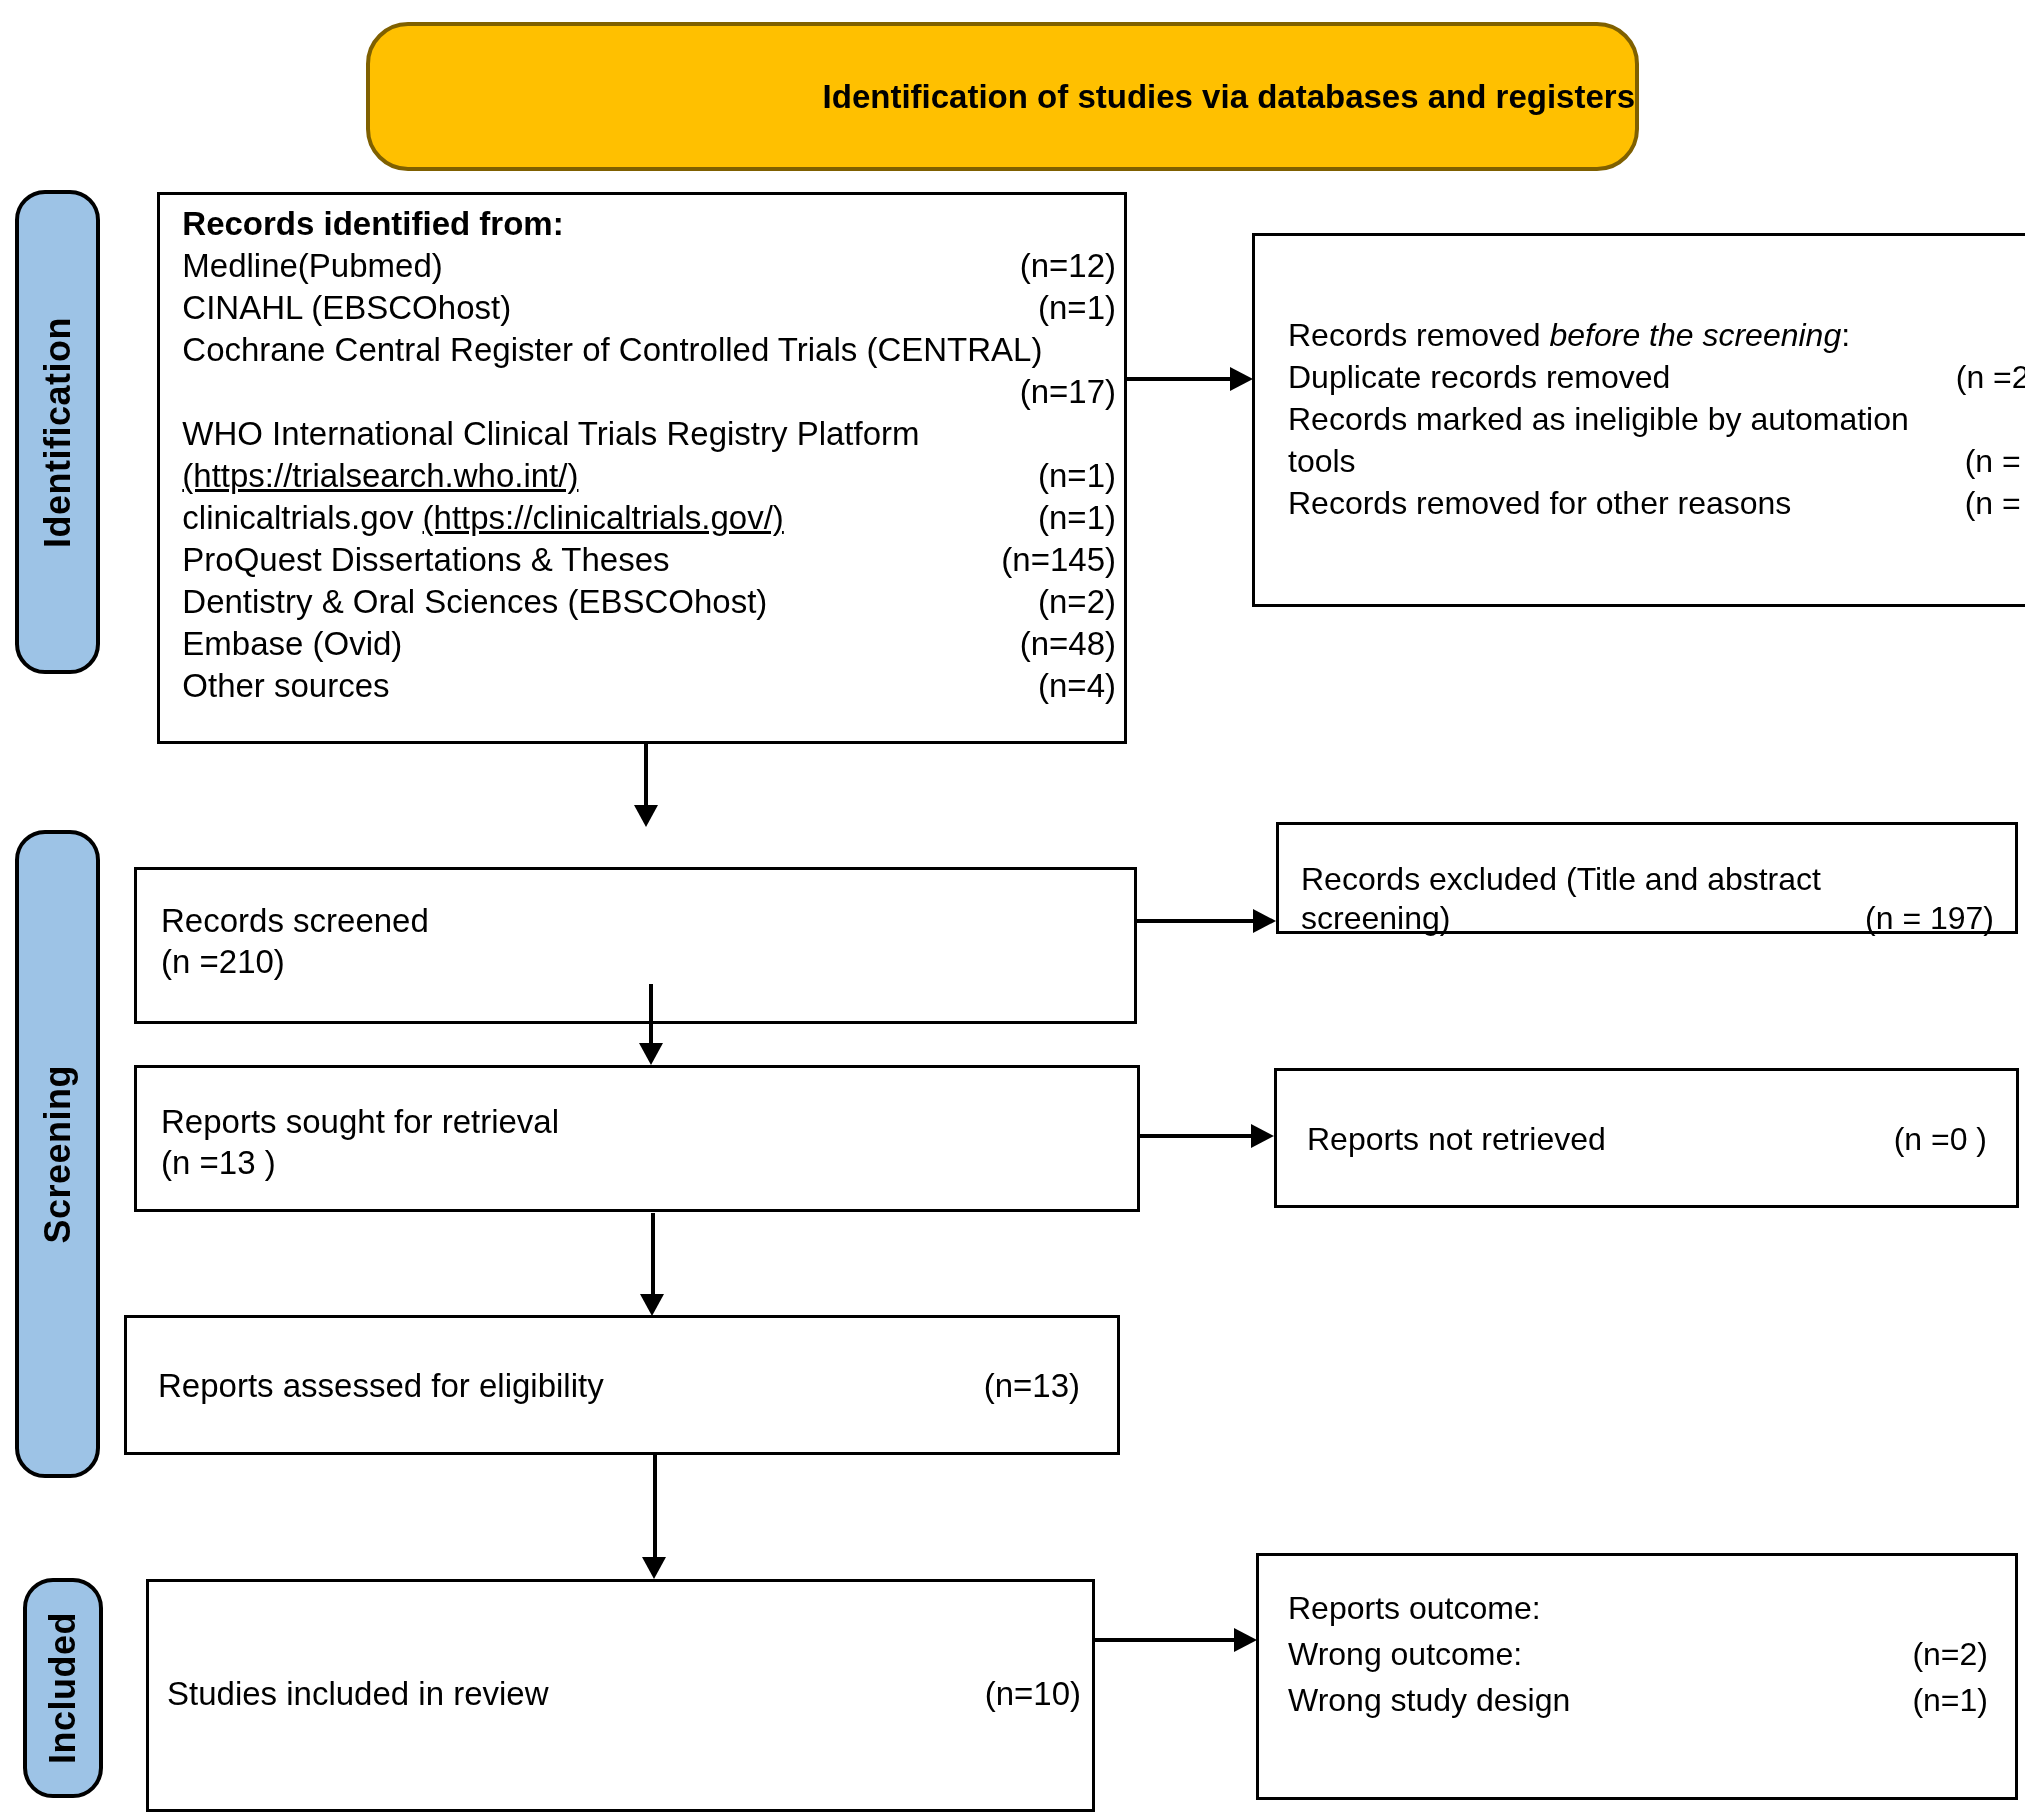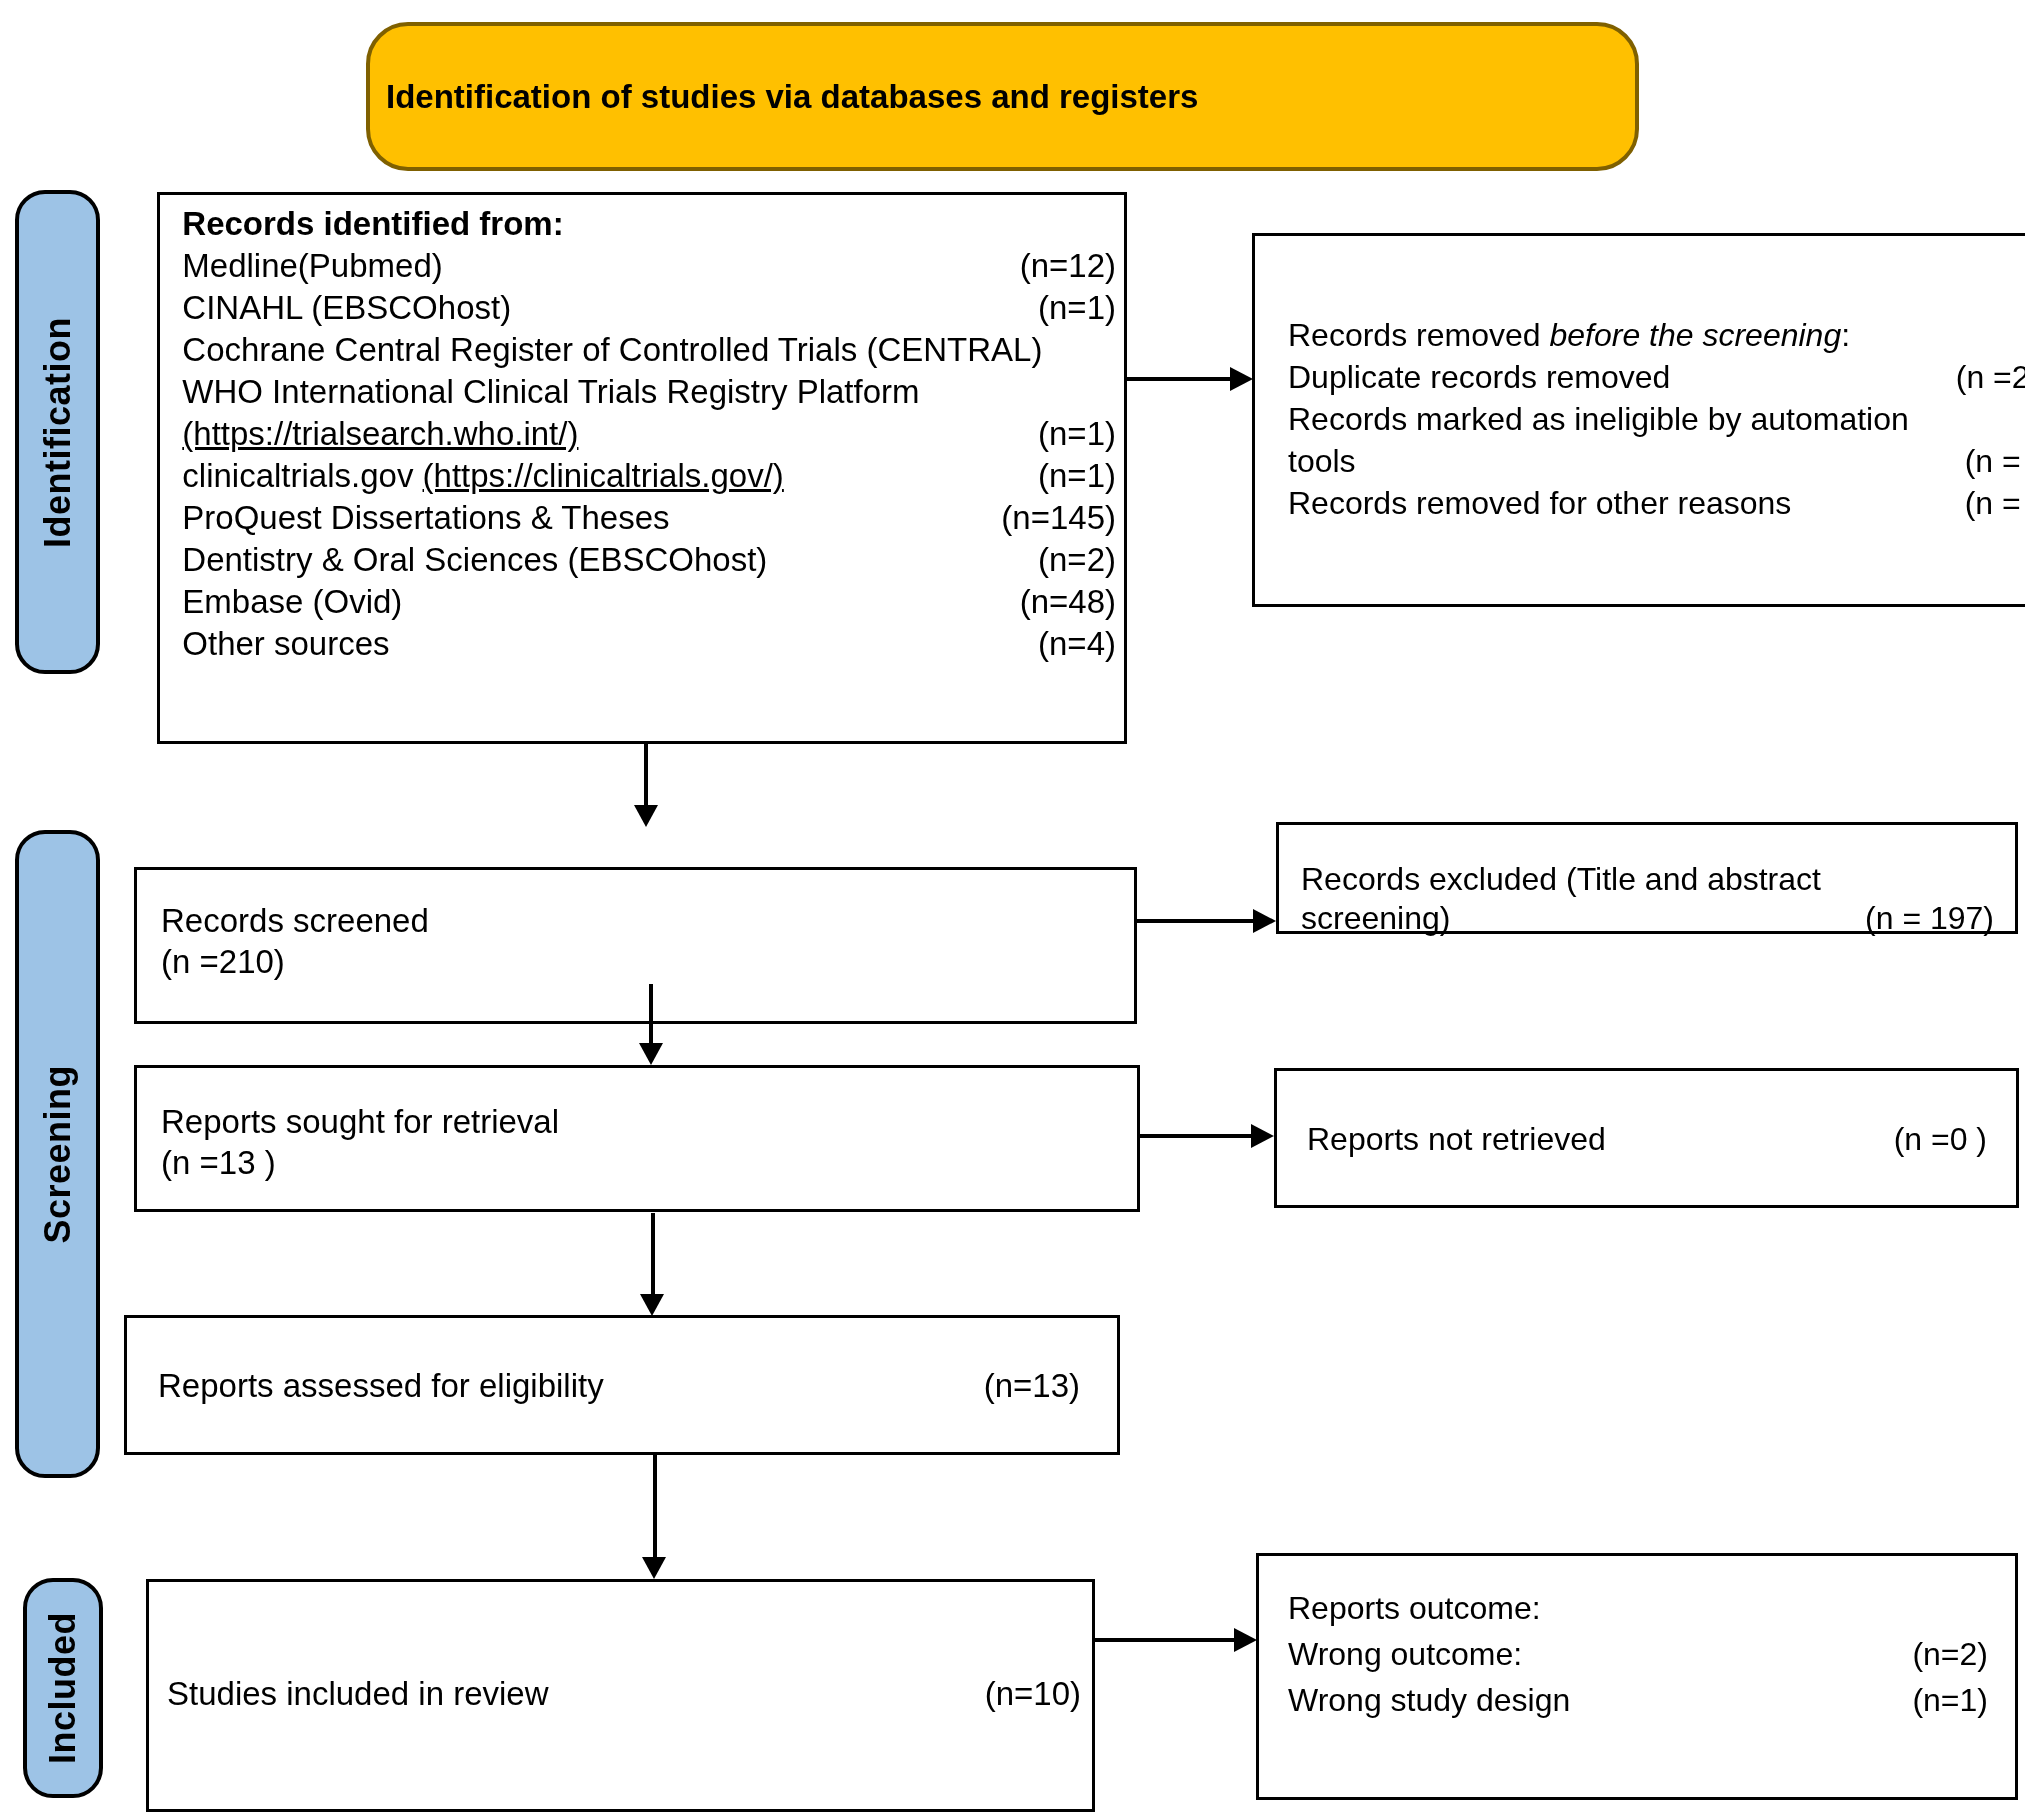--- a/index.html
+++ b/index.html
@@ -8,22 +8,22 @@
     width:2025px;height:1814px;
     background:#ffffff;
     font-family:"Liberation Sans", sans-serif;
     color:#000;
     overflow:hidden;
   }
   .banner{
     position:absolute;left:366px;top:22.3px;width:1273px;height:149px;
     background:#FFC000;border:4.5px solid #7F6000;border-radius:42px;
     box-sizing:border-box;
-    display:flex;align-items:center;justify-content:flex-start;
-    font-weight:bold;font-size:33px;padding-left:16px;
+    display:flex;align-items:center;justify-content:flex-end;
+    font-weight:bold;font-size:33px;
   }
   .stage{
     position:absolute;background:#9DC3E6;border:4.5px solid #000;border-radius:30px;
     box-sizing:border-box;display:flex;align-items:center;justify-content:center;
   }
   .stage .vtext{
     writing-mode:vertical-rl;transform:rotate(180deg);
     font-weight:bold;font-size:36px;letter-spacing:0.5px;
   }
   .box{
@@ -83,20 +83,24 @@
     </div>
     <div class="row">
       <span><span>CINAHL (EBSCOhost)</span><span class="u"></span></span>
       <span>(n=1)</span>
     </div>
     <div class="row">
       <span><span>Cochrane Central Register of Controlled Trials (CENTRAL)</span><span class="u"></span></span>
       <span></span>
     </div>
     <div class="row">
+      <span><span></span><span class="u"></span></span>
+      <span>(n=17)</span>
+    </div>
+    <div class="row">
       <span><span>WHO International Clinical Trials Registry Platform</span><span class="u"></span></span>
       <span></span>
     </div>
     <div class="row">
       <span><span></span><span class="u">(https://trialsearch.who.int/)</span></span>
       <span>(n=1)</span>
     </div>
     <div class="row">
       <span><span>clinicaltrials.gov </span><span class="u">(https://clinicaltrials.gov/)</span></span>
       <span>(n=1)</span>

